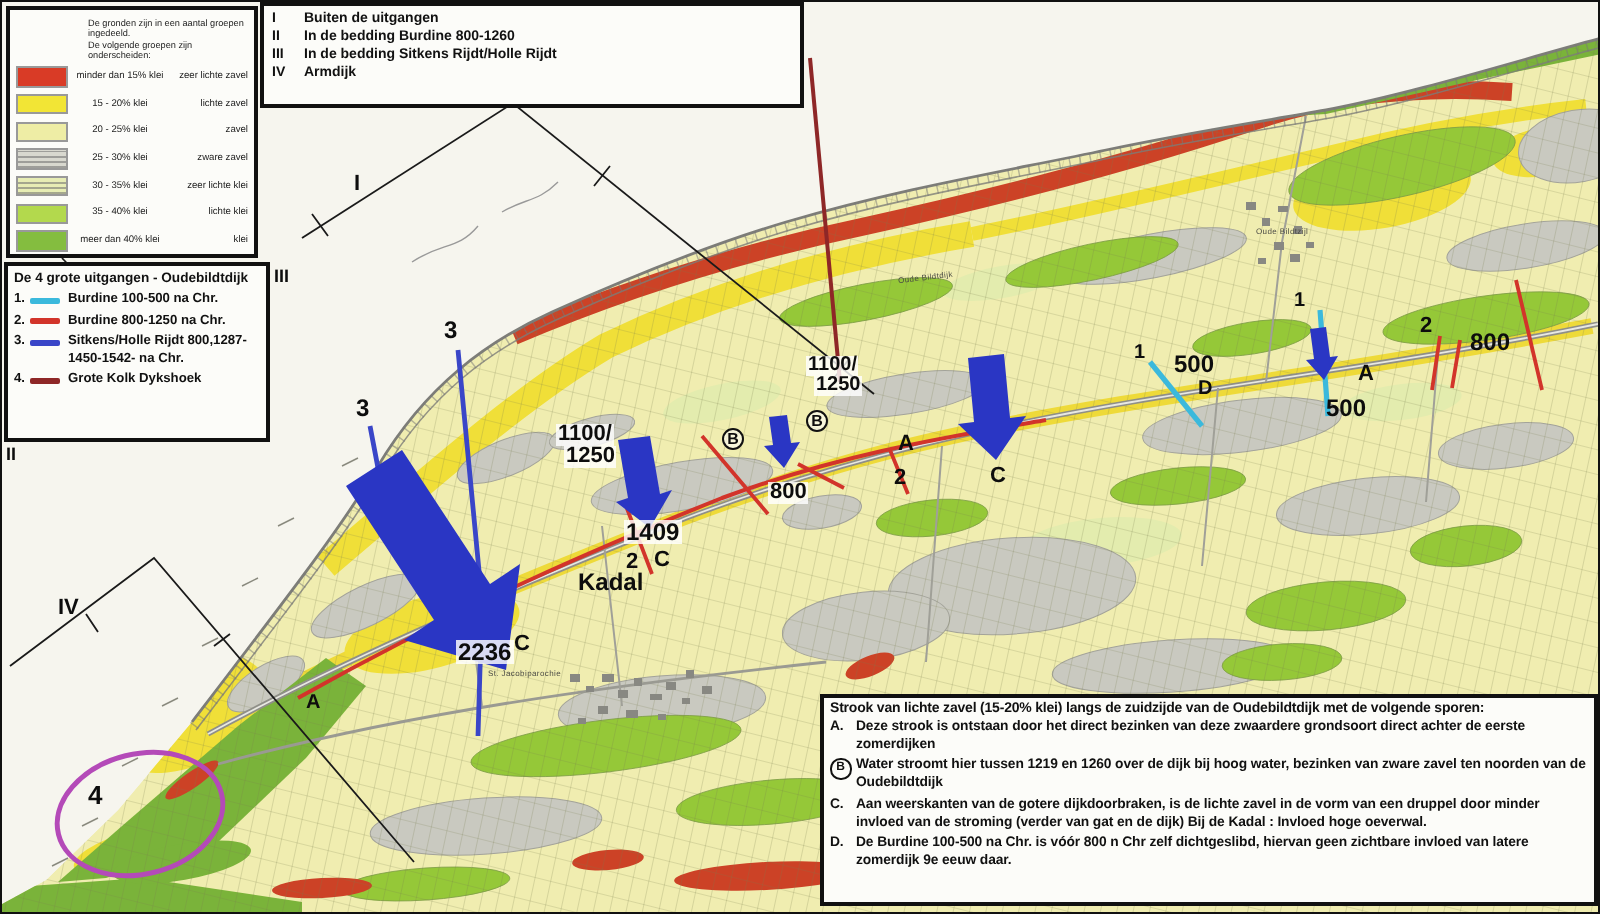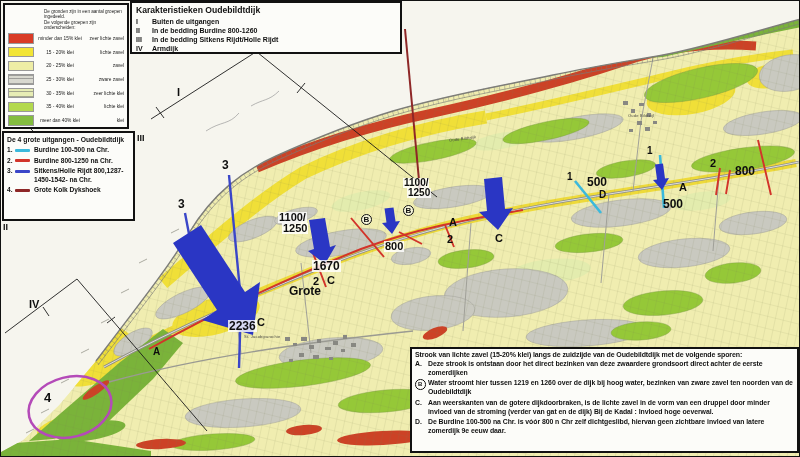--- a/index.html
+++ b/index.html
@@ -226,24 +226,24 @@
       <div class="mlabel bgw" style="left: 277px; top: 211px; font-size: 11px;">1100/</div>
       <div class="mlabel bgw" style="left: 281px; top: 222px; font-size: 11px;">1250</div>
       <div class="mlabel bgw" style="left: 402px; top: 177px; font-size: 10px;">1100/</div>
       <div class="mlabel bgw" style="left: 406px; top: 187px; font-size: 10px;">1250</div>
       <div class="mlabel circ" style="left: 360px; top: 213px; font-size: 8px;">B</div>
       <div class="mlabel circ" style="left: 402px; top: 204px; font-size: 8px;">B</div>
       <div class="mlabel bgw" style="left: 383px; top: 240px; font-size: 11px;">800</div>
       <div class="mlabel" style="left: 448px; top: 216px; font-size: 11px;">A</div>
       <div class="mlabel" style="left: 446px; top: 233px; font-size: 11px;">2</div>
       <div class="mlabel" style="left: 494px; top: 232px; font-size: 11px;">C</div>
-      <div class="mlabel bgw" style="left: 311px; top: 259px; font-size: 12px;">1670</div>
+      <div class="mlabel bgw" style="left: 311px; top: 259px; font-size: 12px;">1409</div>
       <div class="mlabel" style="left: 312px; top: 275px; font-size: 11px;">2</div>
       <div class="mlabel" style="left: 326px; top: 274px; font-size: 11px;">C</div>
-      <div class="mlabel" style="left: 288px; top: 284px; font-size: 12px;">Grote</div>
+      <div class="mlabel" style="left: 288px; top: 284px; font-size: 12px;">Kadal</div>
       <div class="mlabel bgw" style="left: 227px; top: 319px; font-size: 12px;">2236</div>
       <div class="mlabel" style="left: 256px; top: 316px; font-size: 11px;">C</div>
       <div class="mlabel" style="left: 152px; top: 346px; font-size: 10px;">A</div>
       <div class="mlabel" style="left: 566px; top: 171px; font-size: 10px;">1</div>
       <div class="mlabel" style="left: 586px; top: 175px; font-size: 12px;">500</div>
       <div class="mlabel" style="left: 598px; top: 189px; font-size: 10px;">D</div>
       <div class="mlabel" style="left: 646px; top: 145px; font-size: 10px;">1</div>
       <div class="mlabel" style="left: 678px; top: 181px; font-size: 11px;">A</div>
       <div class="mlabel" style="left: 662px; top: 197px; font-size: 12px;">500</div>
       <div class="mlabel" style="left: 709px; top: 157px; font-size: 11px;">2</div>
@@ -316,21 +316,20 @@
         </div>
         <div class="uitem">
           <span class="unum">4.</span>
           <span class="udash" style="background-color: rgb(142, 39, 39);"></span>
           <span class="ulabel">Grote Kolk Dykshoek</span>
         </div>
       </div>
   </div>
 
   <div class="box karak">
-    <div class="ktitle">Karakteristieken Oudebildtdijk</div>
     <div id="karak-items">
         <div class="kitem">
           <span class="knum">I</span>
           <span class="klabel">Buiten de uitgangen</span>
         </div>
         <div class="kitem">
           <span class="knum">II</span>
           <span class="klabel">In de bedding Burdine 800-1260</span>
         </div>
         <div class="kitem">

